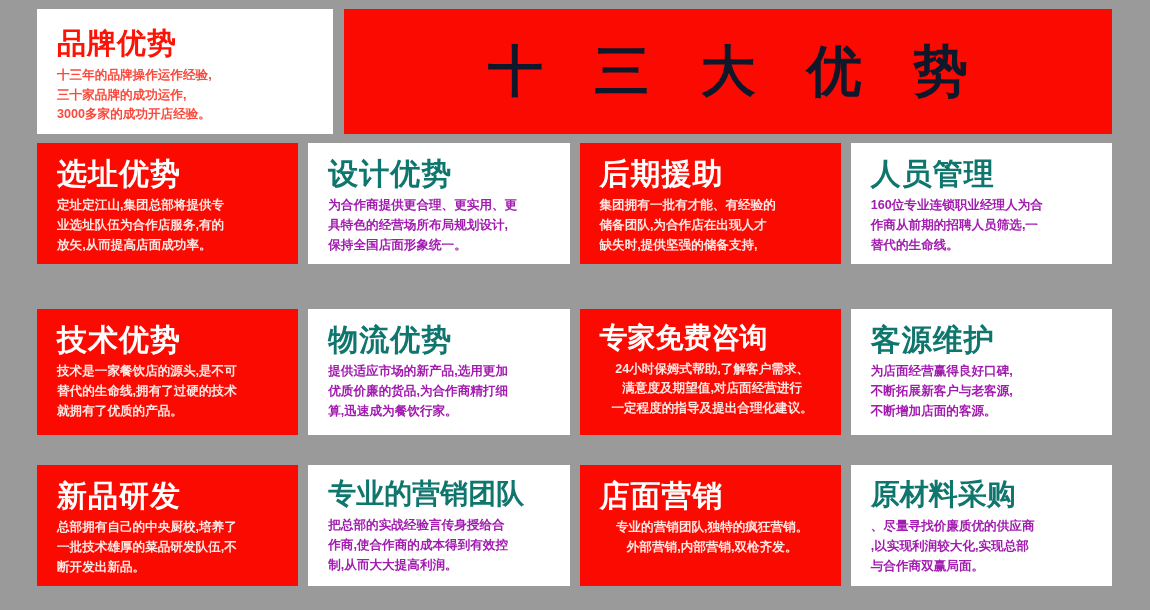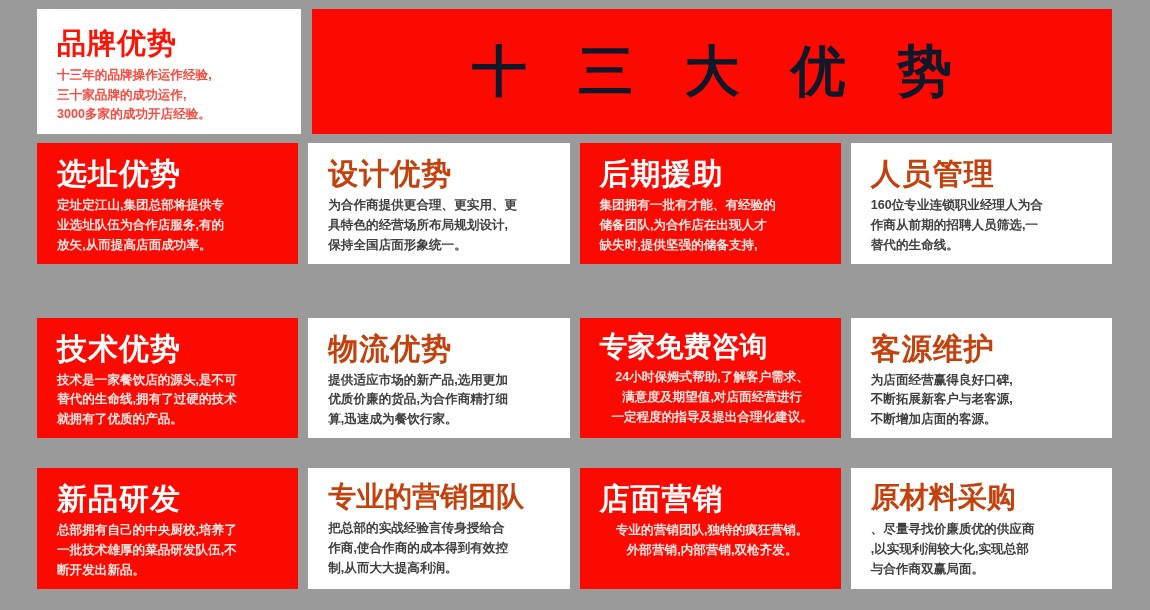--- a/index.html
+++ b/index.html
@@ -18,21 +18,21 @@
     flex-direction:column;
   }
   
   .row1 {
     display:flex;
     height:136px;
     gap:11px;
     margin-bottom:9px;
   }
   .brand-card {
-    width:264px;
+    width:296px;
     background:#ffffff;
     padding:18px 17px 10px 20px;
     display:flex;
     flex-direction:column;
     justify-content:flex-start;
   }
   .brand-card .card-title {
     color:#fc1305;
     font-size:29px;
     font-weight:bold;
@@ -60,21 +60,21 @@
     font-weight:bold;
     letter-spacing:18px;
     text-indent:18px;
     line-height:1;
   }
   
   .grid-row {
     display:flex;
     gap:10px;
   }
-  .r2 { height:135px; margin-bottom:10px; }
+  .r2 { height:135px; margin-bottom:1px; }
   .r3 { height:141px; margin-bottom:14px;margin-top:44px; }
   .r4 { height:135px;margin-top:16px; }
 
   .card {
     flex:1;
     padding:14px 16px 8px 20px;
     display:flex;
     flex-direction:column;
     overflow:hidden;
   }
@@ -82,30 +82,30 @@
   .card.white{ background:#ffffff; }
 
   .card .card-title {
     font-weight:bold;
     line-height:1.1;
     letter-spacing:1px;
     margin-bottom:6px;
     white-space:nowrap;
   }
   .card.red   .card-title { color:#ffffff; font-size:30px; }
-  .card.white .card-title { color:#c2410c; font-size:30px; }
+  .card.white .card-title { color:#0f766e; font-size:30px; }
 
   .card .card-body {
     font-size:12.6px;
     line-height:1.58;
     font-weight:bold;
     white-space:pre-line;
   }
   .card.red   .card-body { color:#ffe7e4; }
-  .card.white .card-body { color:#404040; }
+  .card.white .card-body { color:#a21caf; }
 
   
   .card.t6 .card-title { font-size:28px; letter-spacing:0px; }
   .card.t5 .card-title { font-size:29px; letter-spacing:0px; }
 
   .card .card-body.center { text-align:center; }
 </style>
 </head>
 <body>
 

